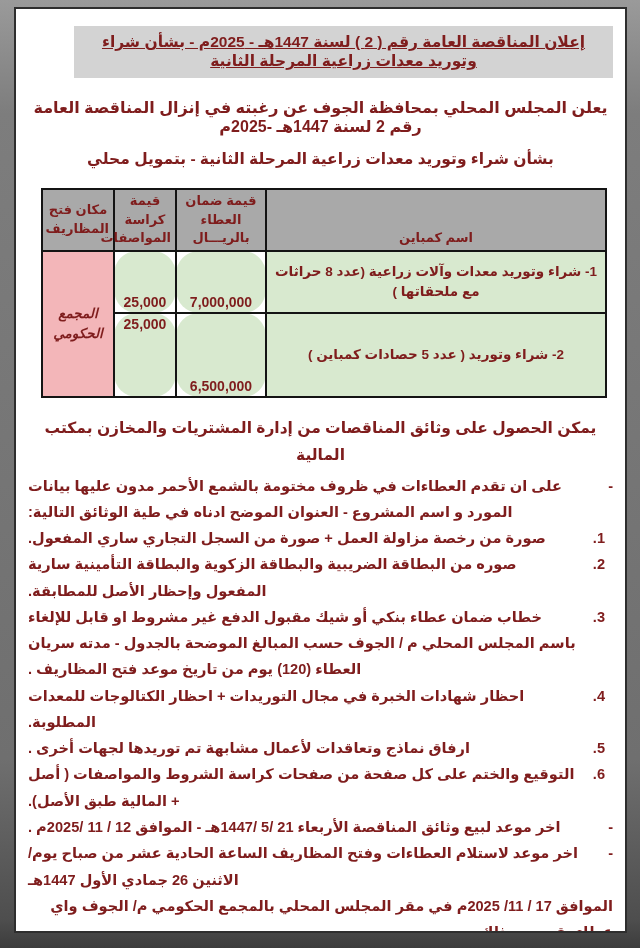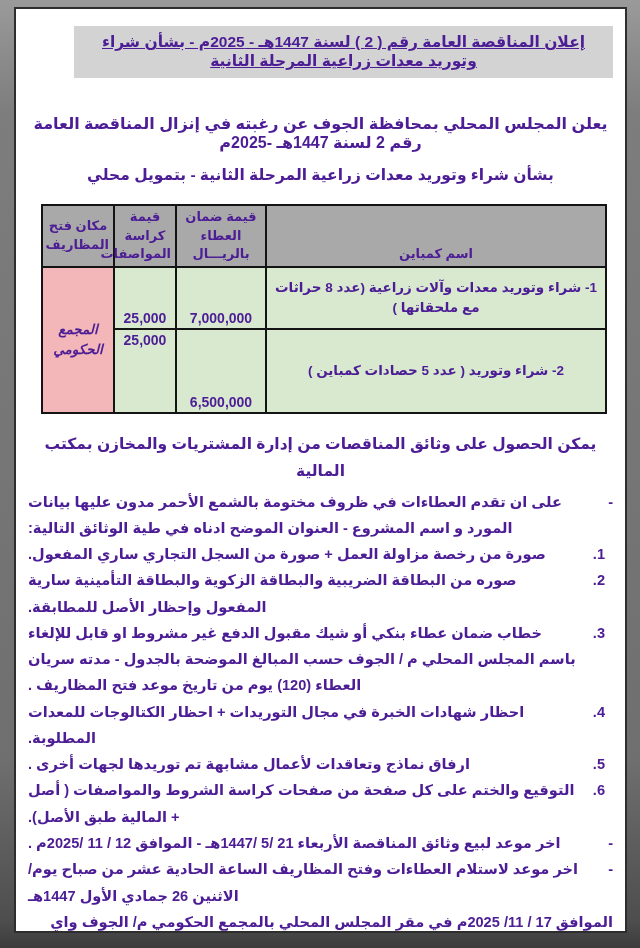--- a/index.html
+++ b/index.html
@@ -13,35 +13,35 @@
     position:relative;width:640px;height:948px;
     background:linear-gradient(180deg,#9a9a9a 0%,#7d7d7d 12%,#6f6f6f 80%,#4e4e4e 97%,#3c3c3c 100%);
   }
   .sheet{
     position:absolute;top:7px;right:13px;left:14px;bottom:15px;
     background:#ffffff;
     border:2px solid #2e2e2e;
     box-sizing:border-box;
     padding:8px 10px 0 10px;
     overflow:hidden;
-    color:#4c1d95;
+    color:#7f1d1d;
   }
   
   .title-banner{
     margin:9px 2px 0 48px;
     background:#d3d3d3;
     padding:6px 4px 7px 4px;
     text-align:center;
     font-size:15.5px;
     font-weight:700;
     text-decoration:underline;
     line-height:1.25;
   }
   .intro1{
-    margin:36px 0 0 0;
+    margin:20px 0 0 0;
     text-align:center;
     font-size:16px;
     font-weight:700;
   }
   .intro2{
     margin:14px 0 0 0;
     text-align:center;
     font-size:15.5px;
     font-weight:700;
   }
@@ -72,21 +72,21 @@
   td.pink{
     background:#f3b6b9;
     text-align:center;vertical-align:middle;
     font-size:13.5px;line-height:1.5;font-style:italic;
   }
   tr.r1{height:62px;}
   tr.r2{height:84px;}
   td.item{
     font-size:13.5px;text-align:center;vertical-align:middle;line-height:1.5;
   }
-  td.num{font-size:14px;text-align:center;}
+  td.num{font-size:14px;text-align:center;border-radius:23px;}
   td.b1{vertical-align:bottom;padding-bottom:3px;}
   td.k1{vertical-align:bottom;padding-bottom:3px;}
   td.k2{vertical-align:top;padding-top:14px;}
   td.b2{vertical-align:bottom;padding-bottom:8px;}
   
   .obtain{
     margin:16px 2px 0 2px;
     text-align:center;
     font-size:15.5px;
     font-weight:700;

